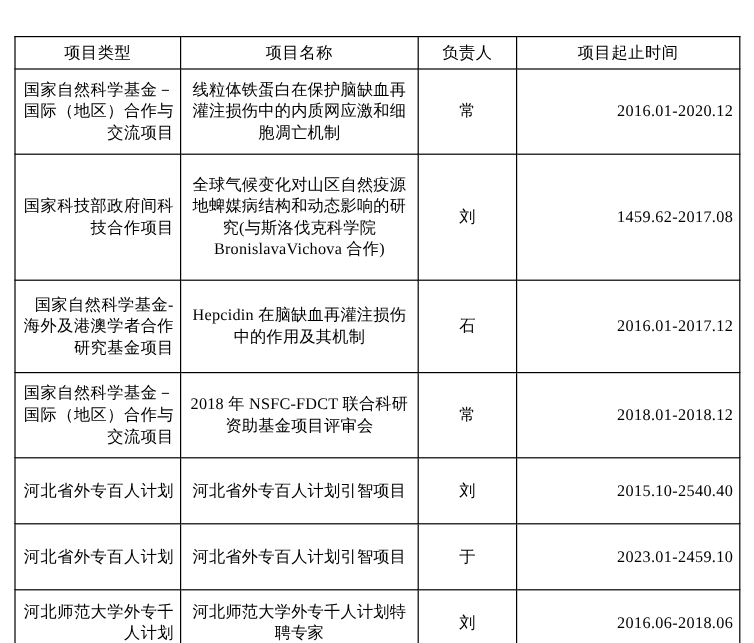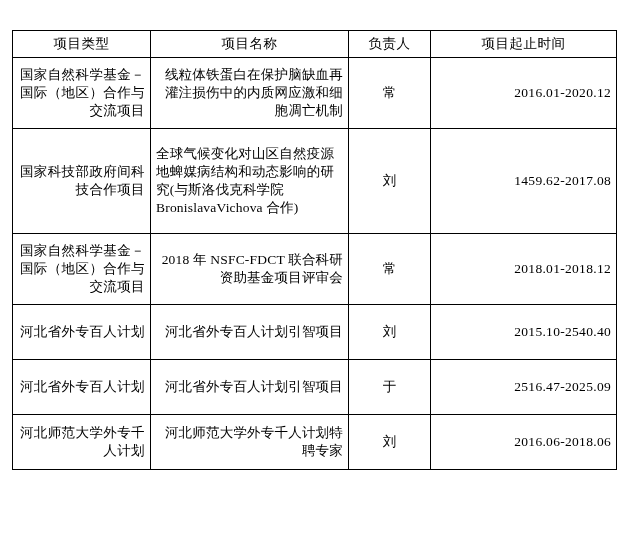--- a/index.html
+++ b/index.html
@@ -47,25 +47,25 @@
   col.c-type { width: 138px; }
   col.c-name { width: 198px; }
   col.c-lead { width: 82px; }
   col.c-time { width: 186px; }
 
   td.type-cell {
     text-align: right;
     letter-spacing: 0.4px;
   }
   td.name-cell {
-    text-align: right;
+    text-align: center;
     letter-spacing: 0.2px;
   }
   td.name-cell.center {
-    text-align: left;
+    text-align: center;
   }
   td.lead-cell {
     text-align: center;
   }
   td.time-cell {
     text-align: right;
     font-family: "Liberation Serif", "DejaVu Serif", serif;
     letter-spacing: 0.3px;
   }
   .row-tall td { height: 62px; }
@@ -98,37 +98,43 @@
         <td class="name-cell">线粒体铁蛋白在保护脑缺血再灌注损伤中的内质网应激和细胞凋亡机制</td>
         <td class="lead-cell">常</td>
         <td class="time-cell">2016.01-2020.12</td>
       </tr>
       <tr class="row-xtall">
         <td class="type-cell">国家科技部政府间科技合作项目</td>
         <td class="name-cell center">全球气候变化对山区自然疫源地蜱媒病结构和动态影响的研究(与斯洛伐克科学院 BronislavaVichova 合作)</td>
         <td class="lead-cell">刘</td>
         <td class="time-cell">1459.62-2017.08</td>
       </tr>
+      <tr class="row-mid">
+        <td class="type-cell">国家自然科学基金-海外及港澳学者合作研究基金项目</td>
+        <td class="name-cell">Hepcidin 在脑缺血再灌注损伤中的作用及其机制</td>
+        <td class="lead-cell">石</td>
+        <td class="time-cell">2016.01-2017.12</td>
+      </tr>
       <tr class="row-tall">
         <td class="type-cell">国家自然科学基金－国际（地区）合作与交流项目</td>
         <td class="name-cell">2018 年 NSFC-FDCT 联合科研资助基金项目评审会</td>
         <td class="lead-cell">常</td>
         <td class="time-cell">2018.01-2018.12</td>
       </tr>
       <tr class="row-short">
         <td class="type-cell">河北省外专百人计划</td>
         <td class="name-cell">河北省外专百人计划引智项目</td>
         <td class="lead-cell">刘</td>
         <td class="time-cell">2015.10-2540.40</td>
       </tr>
       <tr class="row-short">
         <td class="type-cell">河北省外专百人计划</td>
         <td class="name-cell">河北省外专百人计划引智项目</td>
         <td class="lead-cell">于</td>
-        <td class="time-cell">2516.47-2025.09</td>
+        <td class="time-cell">2023.01-2459.10</td>
       </tr>
       <tr class="row-short">
         <td class="type-cell">河北师范大学外专千人计划</td>
         <td class="name-cell">河北师范大学外专千人计划特聘专家</td>
         <td class="lead-cell">刘</td>
         <td class="time-cell">2016.06-2018.06</td>
       </tr>
     </tbody>
   </table>
 </div>

